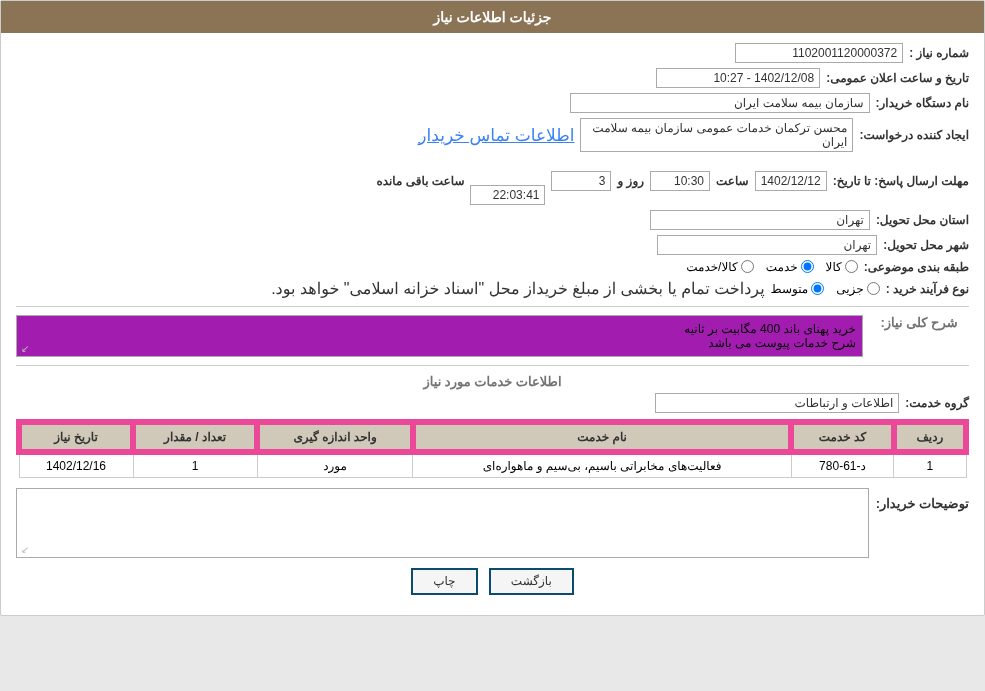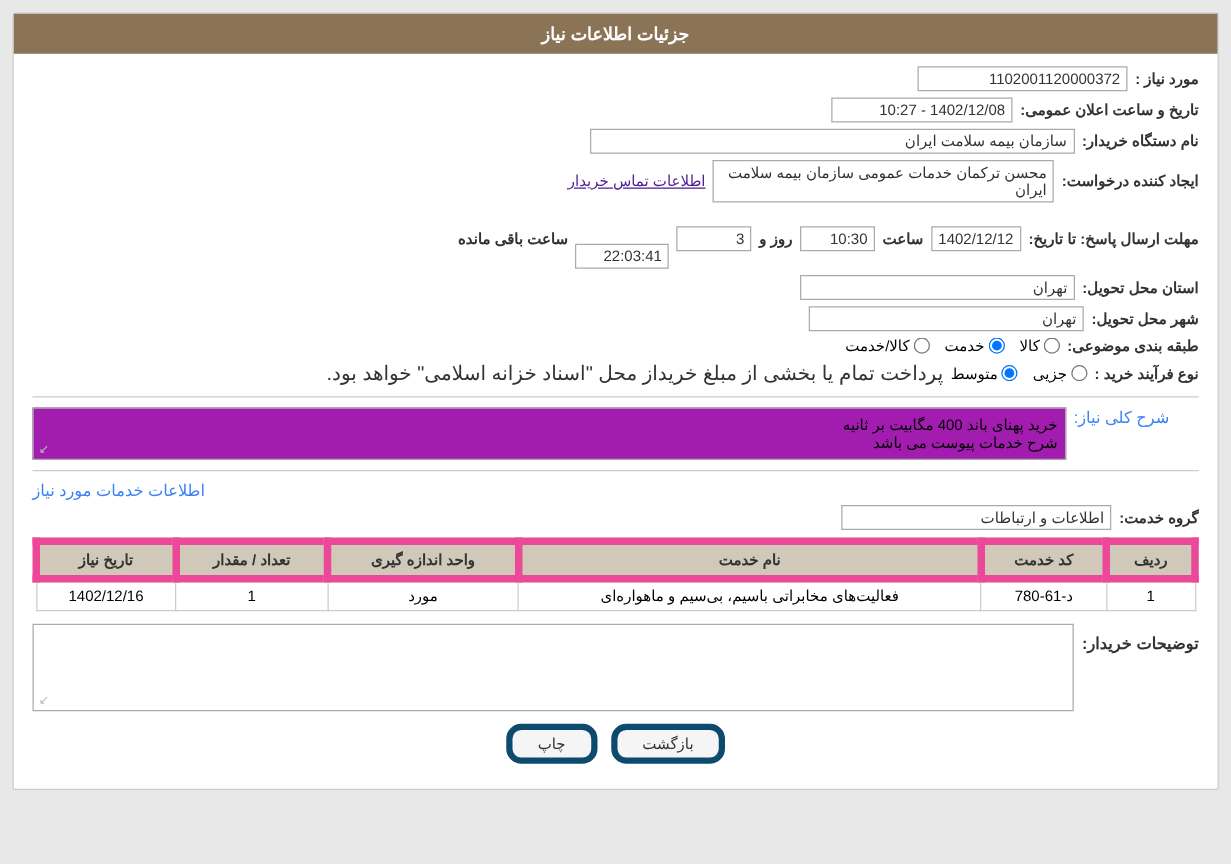--- a/index.html
+++ b/index.html
@@ -6,60 +6,59 @@
     body {
       font-family: Tahoma, Arial, sans-serif;
       font-size: 12px;
       background: #e8e8e8;
       direction: rtl;
     }
     .page-wrapper {
       width: 985px;
       min-height: 691px;
       background: #e8e8e8;
-      padding: 10px;
     }
     .main-card {
       background: #fff;
       border: 1px solid #ccc;
       border-radius: 2px;
     }
     .card-header {
       background: #8b7355;
       color: #fff;
       text-align: center;
       padding: 8px 12px;
       font-size: 14px;
       font-weight: bold;
     }
     .card-body {
       padding: 10px 15px;
     }
-    .blue-link { color: #4c1d95; cursor: pointer; text-decoration: underline; font-size: 12px; }
+    .blue-link { color: #3b82f6; cursor: pointer; text-decoration: underline; font-size: 17px; }
     .section-divider {
       border: none;
       border-top: 1px solid #ccc;
       margin: 8px 0;
     }
     .radio-group {
       display: flex;
       align-items: center;
       gap: 12px;
     }
     .radio-item {
       display: flex;
       align-items: flex-start;
       gap: 3px;
     }
     .section-title {
-      color: #3b82f6;
-      font-weight: normal;
+      color: #737373;
+      font-weight: bold;
       font-size: 13px;
       margin: 8px 0 4px 0;
-      text-align: left;
+      text-align: center;
     }
     .services-table {
       width: 100%;
       border-collapse: collapse;
       margin-top: 6px;
       margin-bottom: 10px;
     }
     .services-table th {
       background: #d0c8b8;
       border: 6px solid #ec4899;
@@ -83,24 +82,24 @@
       padding-top: 8px;
     }
     .buttons-row {
       text-align: center;
       margin-top: 10px;
       padding-bottom: 10px;
     }
     .btn {
       padding: 4px 20px;
       font-size: 12px;
-      font-family: Liberation Sans, sans-serif;
+      font-family: Liberation Serif, serif;
       cursor: pointer;
-      border: 5px solid #0c4a6e;
-      border-radius: 12px;
+      border: 2px solid #0c4a6e;
+      border-radius: 0;
       margin: 0 4px;
     }
     .btn-print {
       background: #f5f5f5;
       color: #333;
     }
     .btn-back {
       background: #f5f5f5;
       color: #333;
     }
@@ -127,32 +126,32 @@
   </style>
 </head>
 <body>
 
 <div class="page-wrapper">
   <div class="main-card">
     <div class="card-header">جزئیات اطلاعات نیاز</div>
     <div class="card-body">
 
       <div class="field-row">
-        <span class="inline-label">مورد نیاز :</span>
+        <span class="inline-label">شماره نیاز :</span>
         <span class="span-value" style="width:168px;">1102001120000372</span>
       </div>
 
       <div class="field-row" style="margin-bottom:5px;">
         <span class="inline-label">تاریخ و ساعت اعلان عمومی:</span>
-        <span class="span-value" style="width:145px;">1402/12/08 - 10:27</span>
+        <span class="span-value" style="width:164px;">1402/12/08 - 10:27</span>
       </div>
 
       <div class="field-row">
         <span class="inline-label">نام دستگاه خریدار:</span>
-        <span class="span-value" style="width:388px;">سازمان بیمه سلامت ایران</span>
+        <span class="span-value" style="width:300px;">سازمان بیمه سلامت ایران</span>
       </div>
 
       <div class="field-row">
         <span class="inline-label">ایجاد کننده درخواست:</span>
         <span class="span-value" style="width:273px;">محسن ترکمان خدمات عمومی سازمان بیمه سلامت ایران</span>
         <span class="blue-link">اطلاعات تماس خریدار</span>
       </div>
 
       <div class="field-row">
         <span class="inline-label">مهلت ارسال پاسخ: تا تاریخ:</span>
@@ -218,21 +217,21 @@
           <span style="position:absolute; bottom:2px; left:4px; font-size:10px; color:#bbb;">↙</span>
         </div>
       </div>
 
       <hr class="section-divider">
 
       <div class="section-title">اطلاعات خدمات مورد نیاز</div>
 
       <div class="field-row">
         <span class="inline-label">گروه خدمت:</span>
-        <span class="span-value" style="width:216px;">اطلاعات و ارتباطات</span>
+        <span class="span-value" style="width:244px;">اطلاعات و ارتباطات</span>
       </div>
 
       <table class="services-table">
         <thead>
           <tr>
             <th>ردیف</th>
             <th>کد خدمت</th>
             <th>نام خدمت</th>
             <th>واحد اندازه گیری</th>
             <th>تعداد / مقدار</th>

